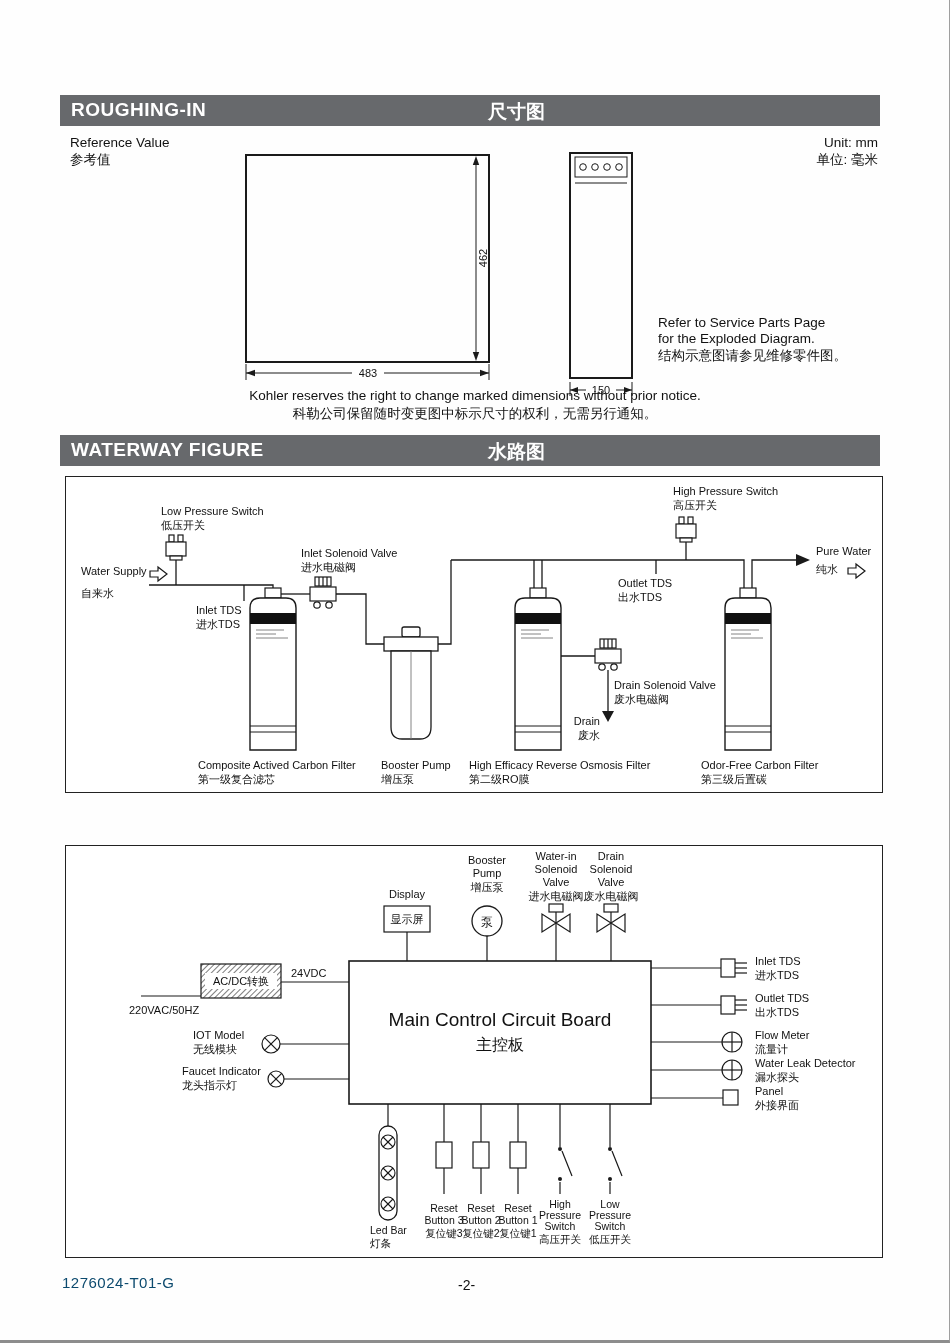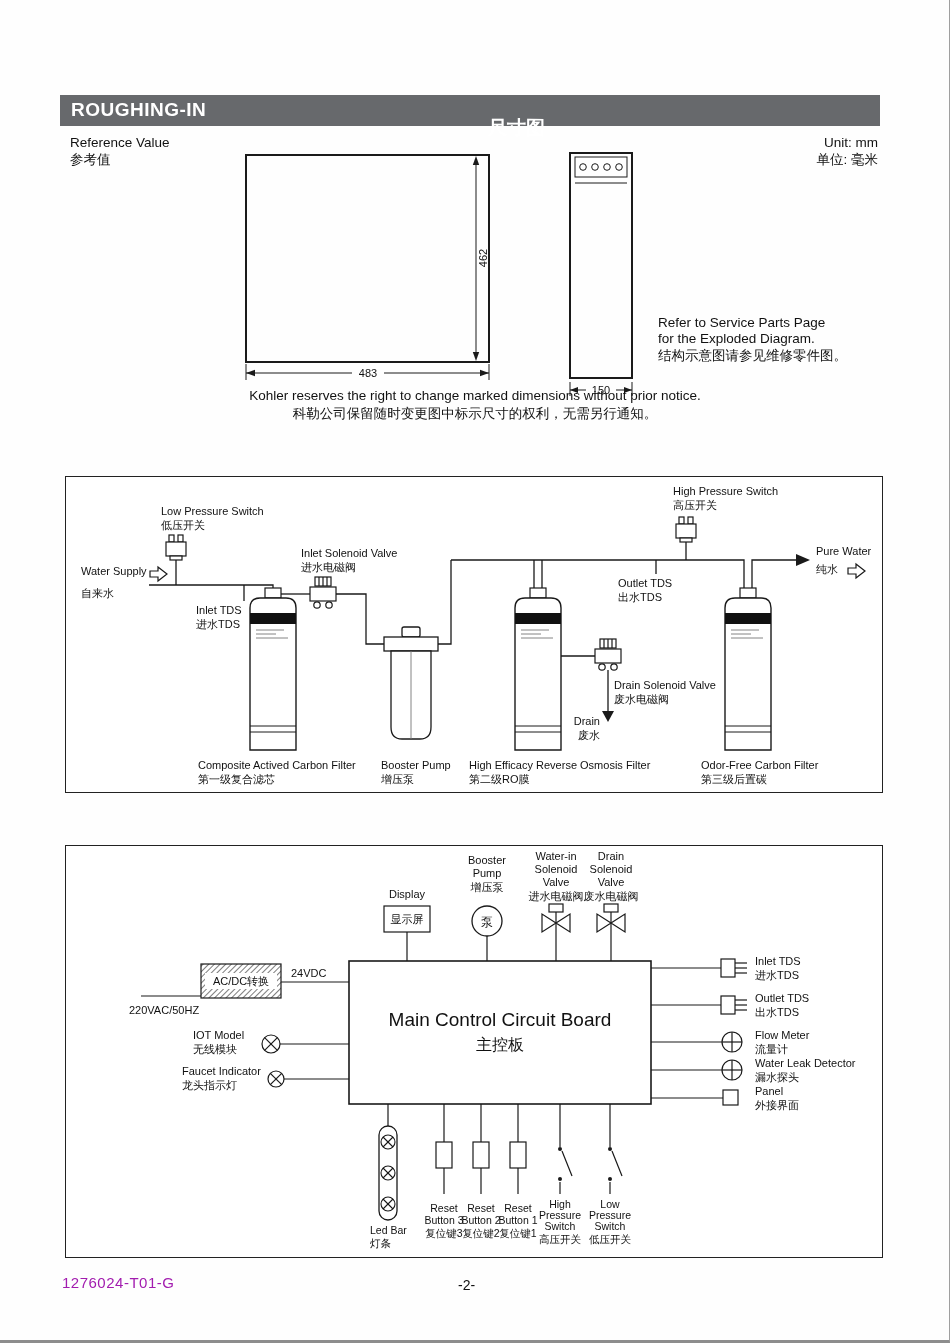--- a/index.html
+++ b/index.html
@@ -2,24 +2,24 @@
 <html><head>
 <meta charset="utf-8">
 <style>
   * { margin:0; padding:0; box-sizing:border-box; }
   html,body { background:#ffffff; }
   body { font-family:"Liberation Sans", sans-serif; }
   .page { position:relative; width:950px; height:1343px; background:#fefefe;
           border-right:1px solid #9f9f9f; border-bottom:3px solid #8d8d8d; overflow:hidden; }
   .bar { position:absolute; left:60px; width:820px; height:31px; background:#67696c; color:#fff; }
   .bar-en { position:absolute; left:11px; top:4px; font-size:19px; font-weight:bold; letter-spacing:.5px; }
-  .bar-zh { position:absolute; left:428px; top:4px; font-size:19px; font-weight:bold;margin-top:16px; }
+  .bar-zh { position:absolute; left:428px; top:4px; font-size:19px; font-weight:bold; }
   .panel { position:absolute; border:1.5px solid #222; background:#fff; }
   .abs { position:absolute; }
-  .footer-doc { position:absolute; left:62px; top:1274px; font-size:15px; color:#a21caf; letter-spacing:.5px; }
+  .footer-doc { position:absolute; left:62px; top:1274px; font-size:15px; color:#0c4a6e; letter-spacing:.5px; }
   .footer-page { position:absolute; left:458px; top:1277px; font-size:14px; color:#111; }
   svg text { fill:#111; }
 </style>
 </head>
 <body>
 
 <div class="page">
 
   <div class="bar" style="top:95px">
     <span class="bar-en">ROUGHING-IN</span>
@@ -77,20 +77,24 @@
       <text x="658" y="213">for the Exploded Diagram.</text>
       <text x="658" y="230">结构示意图请参见维修零件图。</text>
     </g>
 
     <g font-size="13.5" text-anchor="middle">
       <text x="475" y="270">Kohler reserves the right to change marked dimensions without prior notice.</text>
       <text x="475" y="288">科勒公司保留随时变更图中标示尺寸的权利，无需另行通知。</text>
     </g>
   </svg>
 
+  <div class="bar" style="top:435px">
+    <span class="bar-en">WATERWAY FIGURE</span>
+    <span class="bar-zh">水路图</span>
+  </div>
 
   <div class="panel" style="left:65px;top:476px;width:818px;height:317px">
     <svg width="815" height="314" viewBox="0 0 815 314" font-family="Liberation Sans, sans-serif">
 
       <g fill="none" stroke="#1a1a1a" stroke-width="1.3">
         <path d="M83 108 H207 V113"></path>
         <path d="M110 82 V108"></path>
         <path d="M178 108 V124"></path>
         <path d="M215 117 H244"></path>
         <path d="M270 117 H300 V167 H318"></path>

